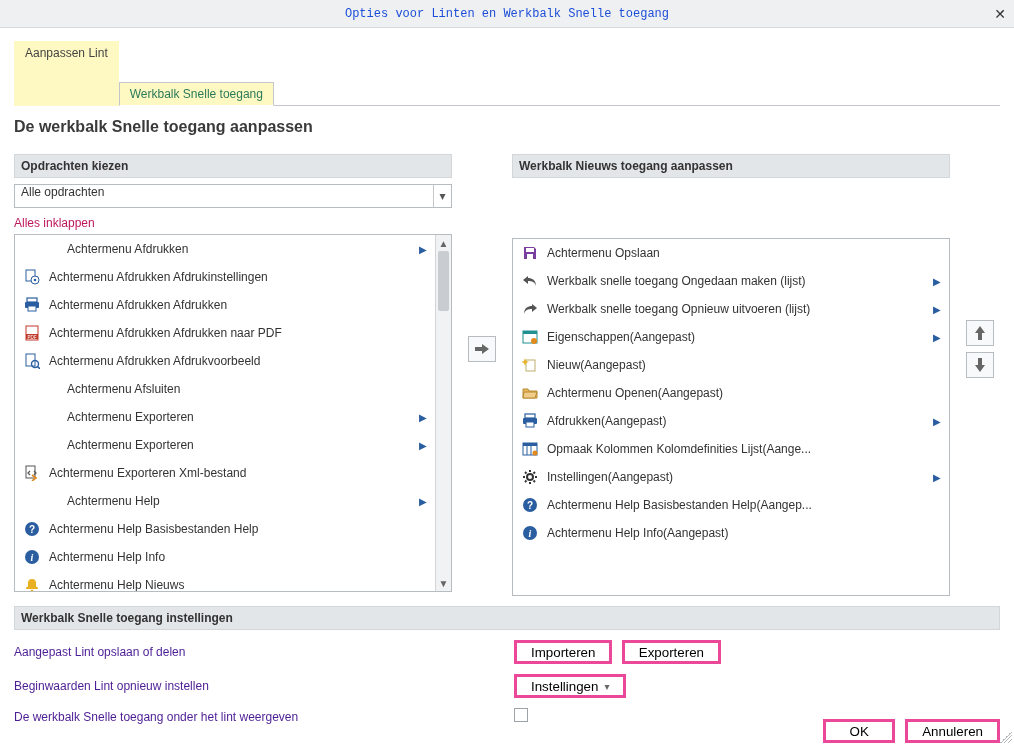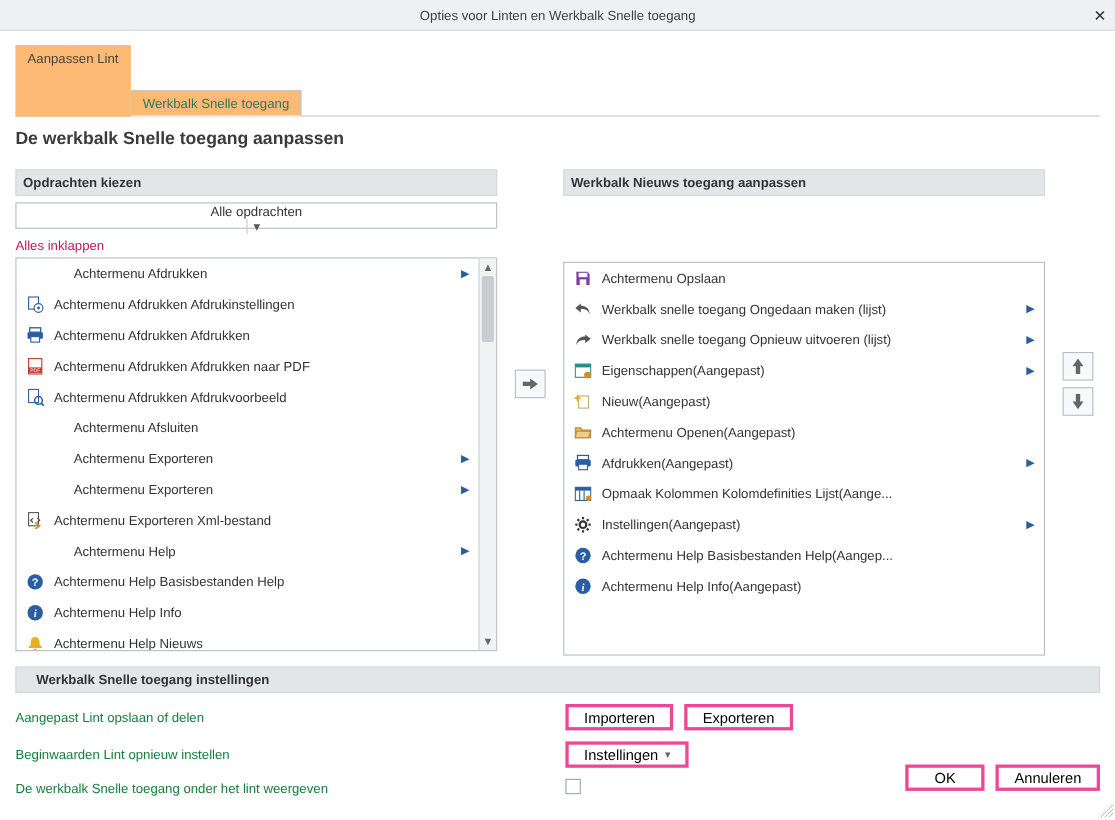--- a/index.html
+++ b/index.html
@@ -1,36 +1,36 @@
 <!DOCTYPE html>
 <html><head>
 <meta charset="utf-8">
 <style>
   * { box-sizing: border-box; }
   html, body { margin: 0; padding: 0; font-family: "Segoe UI", Tahoma, sans-serif; font-size: 12px; color: #333; }
   body { background: #fff; width: 1014px; height: 745px; overflow: hidden; }
 
   .titlebar { height: 28px; background: #eef0f2; border-bottom: 1px solid #d8dbde; display: flex; align-items: center; justify-content: center; position: relative; }
-  .titlebar .title { color: #404040; }
+  .titlebar .title { color: #1d4ed8; font-family: Liberation Mono, monospace; }
   .titlebar .close { position: absolute; right: 4px; top: 4px; width: 20px; height: 20px; display: flex; align-items: center; justify-content: center; font-size: 14px; cursor: pointer; color: #333; }
 
   .body { padding: 12px 14px 10px 14px; background: #fff; }
 
   .tabs { border-bottom: 1px solid #c3c7cb; display: flex; gap: 0; margin-bottom: 12px; }
-  .tab { padding: 4px 10px; border: 1px solid transparent; border-bottom: none; position: relative; top: 1px; background: #fdba74; cursor: pointer; }
+  .tab { padding: 4px 10px; border: 1px solid transparent; border-bottom: none; position: relative; top: 1px; background: #fef9c3; cursor: pointer; }
   .tab.inactive { color: #444; }
   .tab.active { border-color: #c3c7cb; border-bottom: 1px solid #fff; color: #2b7a5b; margin-top: 41px; }
 
   .main-heading { font-size: 16px; font-weight: 600; color: #3a3a3a; margin-bottom: 18px; }
 
   .columns { display: grid; grid-template-columns: 1fr 40px 1fr 40px; gap: 10px; align-items: start; }
 
   .section-header { background: #e3e6e9; font-weight: 600; padding: 4px 6px; margin-bottom: 6px; border: 1px solid #d4d7da; }
 
-  .combo { display: flex; align-items: center; border: 1px solid #b7bcc1; background: #fff; height: 24px; margin-bottom: 6px; flex-direction: column; }
+  .combo { display: flex; align-items: flex-start; border: 1px solid #b7bcc1; background: #fff; height: 24px; margin-bottom: 6px; }
   .combo-text { flex: 1; padding: 0 6px; }
   .combo-btn { width: 18px; height: 100%; display: flex; align-items: center; justify-content: center; color: #555; border-left: 1px solid #c7cacd; }
 
   .collapse-link { text-align: left; color: #be185d; cursor: pointer; padding: 2px 4px 4px 0; }
 
   .listbox { border: 1px solid #b7bcc1; background: #fff; height: 358px; position: relative; display: flex; }
   .list-inner { flex: 1; overflow: hidden; }
   .scrollbar { width: 16px; background: #f0f2f4; border-left: 1px solid #d2d5d8; display: flex; flex-direction: column; }
   .sb-btn { height: 16px; display: flex; align-items: center; justify-content: center; color: #666; font-size: 10px; cursor: pointer; }
   .sb-track { flex: 1; position: relative; }
@@ -38,28 +38,28 @@
 
   .row { display: flex; align-items: center; height: 28px; padding: 0 8px 0 8px; gap: 8px; cursor: pointer; }
   .row .icon { width: 18px; height: 18px; display: flex; align-items: center; justify-content: center; flex-shrink: 0; }
   .row .label { flex: 1; white-space: nowrap; overflow: hidden; text-overflow: ellipsis; }
   .row .expand { width: 8px; color: #2a5ea0; font-size: 10px; }
 
   .mid-btn, .side-btn { width: 28px; height: 26px; border: 1px solid #b7bcc1; background: #f8f9fa; display: flex; align-items: center; justify-content: center; cursor: pointer; color: #555; }
   .mid-col { display: flex; flex-direction: column; align-items: center; justify-content: center; height: 390px; }
   .side-col { display: flex; flex-direction: column; align-items: center; justify-content: center; gap: 6px; height: 390px; }
 
-  .settings-header { background: #e3e6e9; font-weight: 600; padding: 4px 18px; margin: 10px 0 10px 0; border: 1px solid #d4d7da; }
+  .settings-header { background: #e3e6e9; font-weight: 600; padding: 4px 6px; margin: 10px 0 10px 0; border: 1px solid #d4d7da; }
   .settings-grid { display: grid; grid-template-columns: 500px 1fr; row-gap: 10px; align-items: center; }
-  .settings-grid .label { color: #15803d; }
+  .settings-grid .label { color: #4c1d95; }
   .btn { height: 24px; min-width: 80px; padding: 0 14px; border: 3px solid #ec4899; background: #fff; cursor: pointer; display: inline-flex; align-items: center; justify-content: center; }
   .btn.drop::after { content: "▾"; margin-left: 6px; color: #666; font-size: 10px; }
   .checkbox { width: 14px; height: 14px; border: 1px solid #9ea3a8; background: #fff; display: inline-block; }
 
-  .footer { position: absolute; bottom: 26px; right: 14px; display: flex; gap: 10px; }
+  .footer { position: absolute; bottom: 2px; right: 14px; display: flex; gap: 10px; }
 
   .resize-grip { position: absolute; right: 2px; bottom: 2px; width: 12px; height: 12px; background:
     linear-gradient(135deg, transparent 0 50%, #b4b8bc 50% 55%, transparent 55% 65%, #b4b8bc 65% 70%, transparent 70% 80%, #b4b8bc 80% 85%, transparent 85%); }
   svg { display: block; }
 </style>
 </head>
 <body>
 
 <div class="titlebar">
   <span class="title">Opties voor Linten en Werkbalk Snelle toegang</span>

